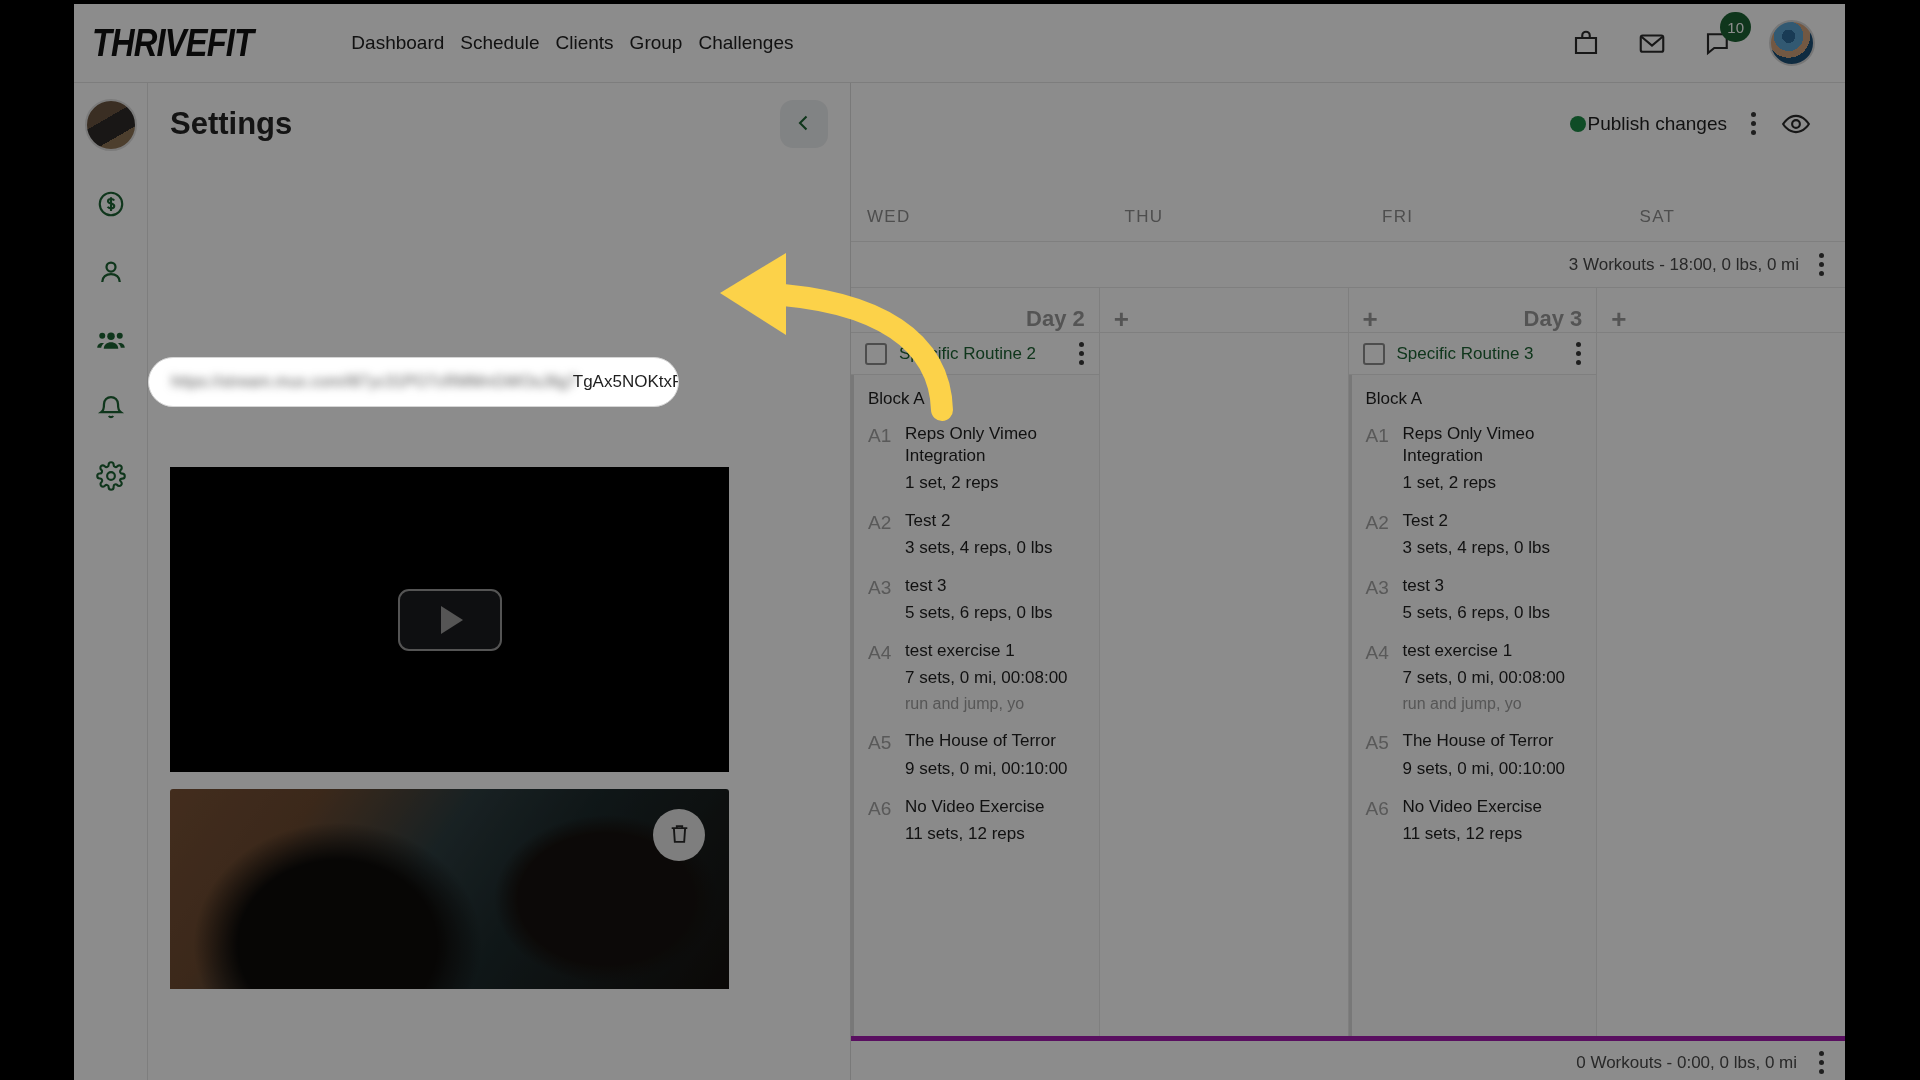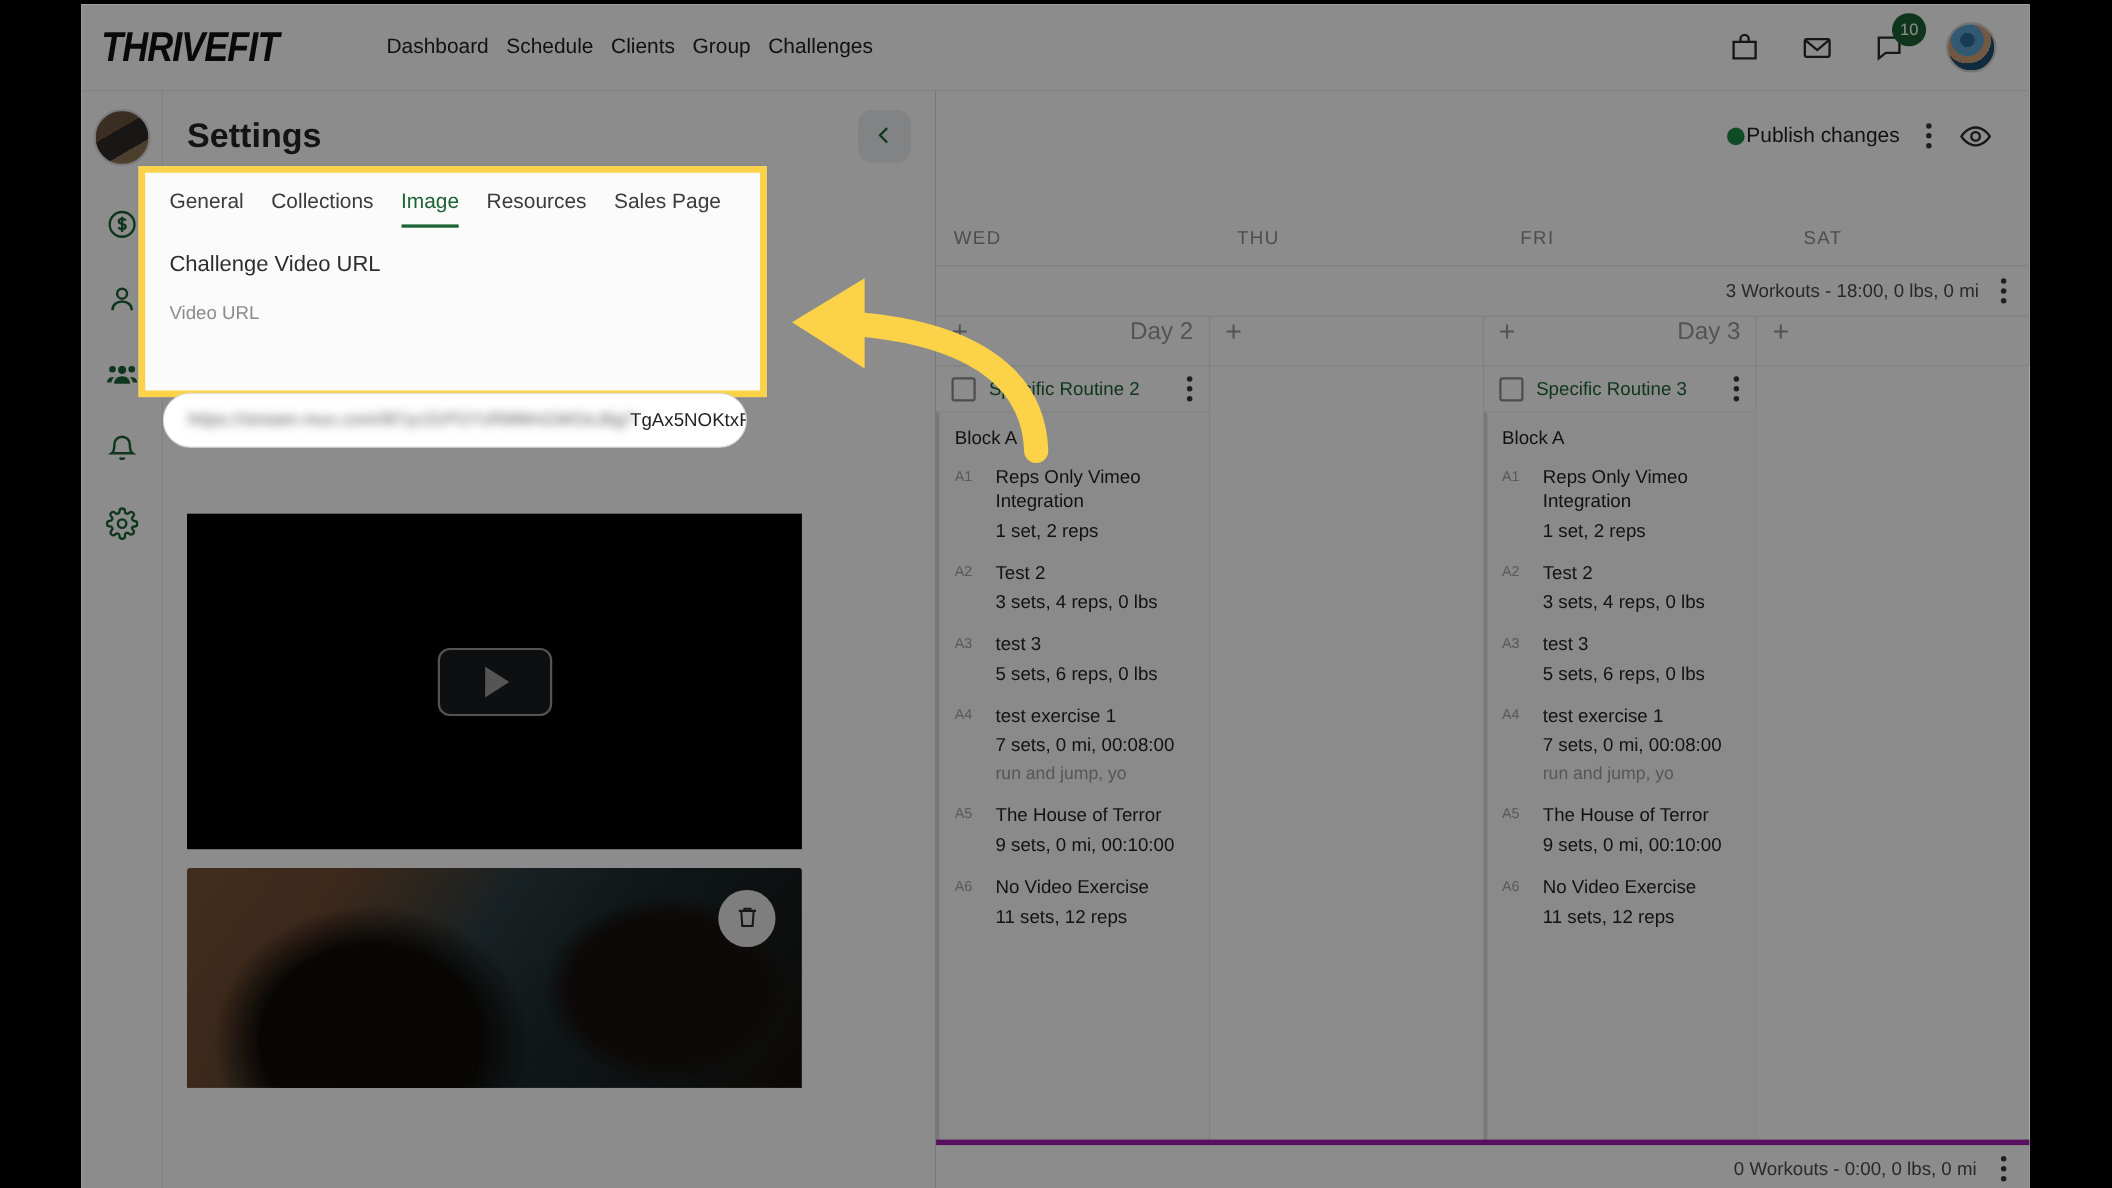--- a/index.html
+++ b/index.html
@@ -160,30 +160,30 @@
   .kebab i:nth-child(1){top:1px} .kebab i:nth-child(2){top:10px} .kebab i:nth-child(3){top:19px}
   .eye { width:30px; height:30px; color:#2a2a2a; cursor:pointer; }
 
   .dow-row { display:flex; height:78px; align-items:flex-end; border-bottom:1px solid #e8e8e8;gap:36px; }
   .dow { flex:1 1 0; font-size:17px; color:#8e8e8e; letter-spacing:1.3px; padding:0 0 14px 16px; }
   .summary-row { height:46px; border-bottom:1px solid #e8e8e8; display:flex; align-items:center; justify-content:flex-end; padding-right:20px; gap:20px; }
   .summary-text { font-size:17px; color:#4a4a4a; }
 
   .day-cols { display:flex; height:calc(100% - 251px); }
   .day-col { flex:1 1 0; border-right:1px solid #e8e8e8; display:flex; flex-direction:column; }
-  .day-head { height:45px; display:flex; align-items:flex-start; justify-content:space-between; padding:0 14px; border-bottom:1px solid #e8e8e8; }
+  .day-head { height:45px; display:flex; align-items:flex-end; justify-content:space-between; padding:0 14px; border-bottom:1px solid #e8e8e8;font-weight:bold; }
   .plus { font-size:26px; color:#9a9a9a; line-height:1; cursor:pointer; }
   .day-name { font-size:22px; color:#9a9a9a; }
   .routine-head { height:42px; display:flex; align-items:center; gap:12px; padding:0 14px; border-bottom:1px solid #e8e8e8; }
   .chk { width:22px; height:22px; border:2px solid #8c8c8c; border-radius:3px; background:transparent; cursor:pointer; }
   .routine-name { font-size:17px; color:#1d6333; flex:1; }
   .block-body { flex:1; padding:14px 14px 0 14px; background:#fbfbfb; border-left:3px solid #dadada; }
   .block-title { font-size:17px; color:#1f1f1f; margin-bottom:14px; }
   .ex { display:flex; gap:13px; margin-bottom:17px; }
-  .ex-code { font-size:13px; color:#a2a2a2; width:24px; flex:0 0 auto; padding-top:2px; }
+  .ex-code { font-size:19px; color:#a2a2a2; width:24px; flex:0 0 auto; padding-top:2px; }
   .ex-name { font-size:17px; color:#1f1f1f; line-height:1.3; }
   .ex-meta { font-size:17px; color:#1f1f1f; margin-top:6px; }
   .ex-note { font-size:16px; color:#9d9d9d; margin-top:7px; }
   .cal-footer { position:absolute; left:0; right:0; bottom:0; height:48px; border-top:5px solid #a21caf; display:flex; align-items:center; justify-content:flex-end; padding-right:20px; gap:22px; }
 
   
   .arrow-svg { position:absolute; left:690px; top:235px; width:300px; height:210px; z-index:90; pointer-events:none; }
 </style>
 </head>
 <body>
@@ -443,33 +443,20 @@
             <i></i>
             <i></i>
             <i></i>
           </div>
       </div>
     </div>
 
     <div class="dimmer"></div>
   </div>
 
-  <div class="highlight-box">
-    <div class="hl-inner">
-      <div class="tabs">
-        <div class="tab">General</div>
-        <div class="tab">Collections</div>
-        <div class="tab active">Image</div>
-        <div class="tab">Resources</div>
-        <div class="tab">Sales Page</div>
-      </div>
-      <div class="sec-title">Challenge Video URL</div>
-      <div class="field-label">Video URL</div>
-    </div>
-  </div>
 
   <div class="url-input-wrap">
     <span class="url-blur">https://stream.mux.com/I87yc31PO7cRMMnGWOsJ6g7</span>
     <span class="url-tail">TgAx5NOKtxFBa</span>
   </div>
 
   <svg class="arrow-svg" viewBox="0 0 300 210">
     <path d="M252 175 C250 110, 195 62, 60 58" stroke="#fcd249" stroke-width="22" fill="none" stroke-linecap="round"></path>
     <path d="M96 18 L30 58 L96 100 Z" fill="#fcd249"></path>
   </svg>

